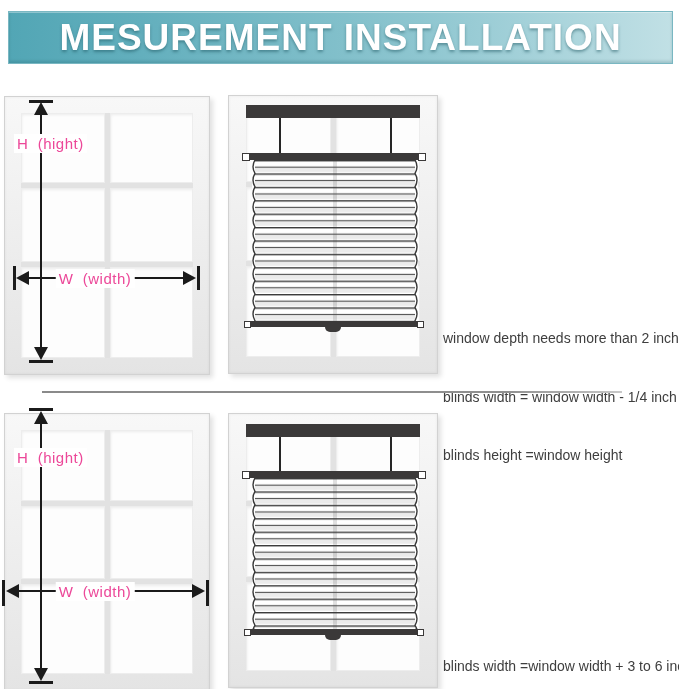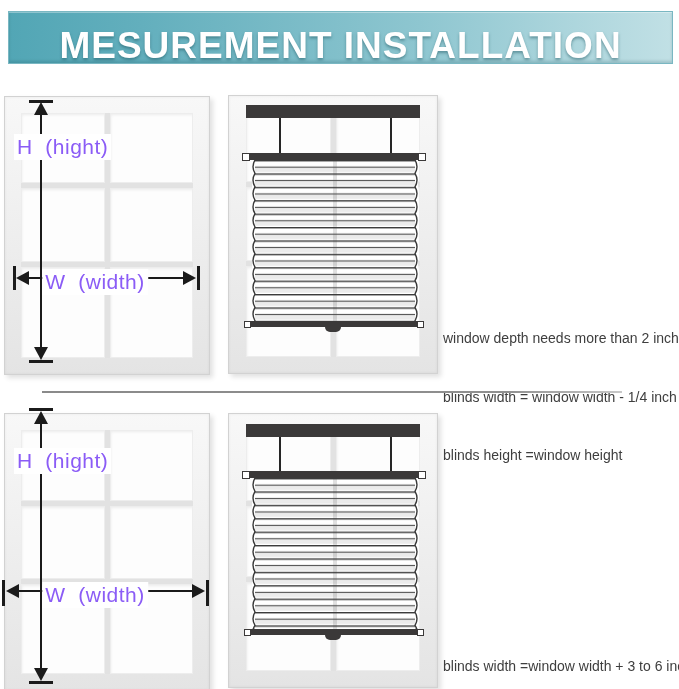--- a/index.html
+++ b/index.html
@@ -4,42 +4,42 @@
 <style>
   html,body{margin:0;padding:0;}
   body{background:#ffffff;font-family:"Liberation Sans",sans-serif;}
   #stage{position:relative;width:679px;height:689px;background:#ffffff;overflow:hidden;}
 
   
   .banner{position:absolute;left:8px;top:11px;width:663px;height:51px;
     background:linear-gradient(90deg,#52a6b5 0%,#63afbd 20%,#8ec6d0 62%,#c1e0e5 100%);
     border:1px solid #79b7c2;
     box-shadow:inset 0 1px 0 rgba(255,255,255,.35), inset 0 -2px 3px rgba(0,60,70,.18);}
-  .banner h1{margin:8px;line-height:51px;text-align:center;color:#ffffff;
+  .banner h1{margin:0;line-height:51px;text-align:center;color:#ffffff;
     font-size:37px;font-weight:bold;letter-spacing:1px;
     text-shadow:0 2px 3px rgba(30,85,95,.5);}
 
   
   .win{position:absolute;background:linear-gradient(180deg,#f8f8f8,#e4e4e4);
     border:1px solid #d2d2d2;
     box-shadow:3px 3px 5px rgba(0,0,0,.12), inset 0 0 3px rgba(0,0,0,.06);}
   .opening{position:absolute;background:#e2e2e2;display:grid;grid-template-columns:1fr 1fr;gap:5px;}
   .pane{background:#fdfdfd;box-shadow:inset 0 0 0 1px #ededed, inset 1px 2px 3px rgba(0,0,0,.07);}
 
   
   .tri{position:absolute;width:0;height:0;}
   .tri.up{border-left:7px solid transparent;border-right:7px solid transparent;border-bottom:13px solid #1b1b1b;}
   .tri.down{border-left:7px solid transparent;border-right:7px solid transparent;border-top:13px solid #1b1b1b;}
   .tri.left{border-top:7px solid transparent;border-bottom:7px solid transparent;border-right:13px solid #1b1b1b;}
   .tri.right{border-top:7px solid transparent;border-bottom:7px solid transparent;border-left:13px solid #1b1b1b;}
   .vline{position:absolute;width:2px;background:#1b1b1b;}
   .hline{position:absolute;height:2px;background:#1b1b1b;}
   .caph{position:absolute;height:3px;background:#1b1b1b;}
   .capv{position:absolute;width:3px;background:#1b1b1b;}
-  .mlabel{position:absolute;color:#8b5cf6;font-size:21px;white-space:pre;
+  .mlabel{position:absolute;color:#ec4899;font-size:15px;white-space:pre;
     background:#ffffff;padding:1px 3px;letter-spacing:.5px;}
   .mlabel.center{left:90px;transform:translateX(-50%);}
 
   
   .valance{position:absolute;left:17px;right:17px;height:13px;background:#3b3939;}
   .cord{position:absolute;width:2px;background:#262626;}
   .toprail{position:absolute;left:14px;width:180px;height:7px;background:#3b3939;}
   .botrail{position:absolute;left:19px;width:170px;height:6px;background:#3b3939;}
   .bracket{position:absolute;width:6px;height:6px;background:#ffffff;border:1px solid #3b3939;}
   .endsq{position:absolute;width:5px;height:5px;background:#ffffff;border:1px solid #3b3939;}

